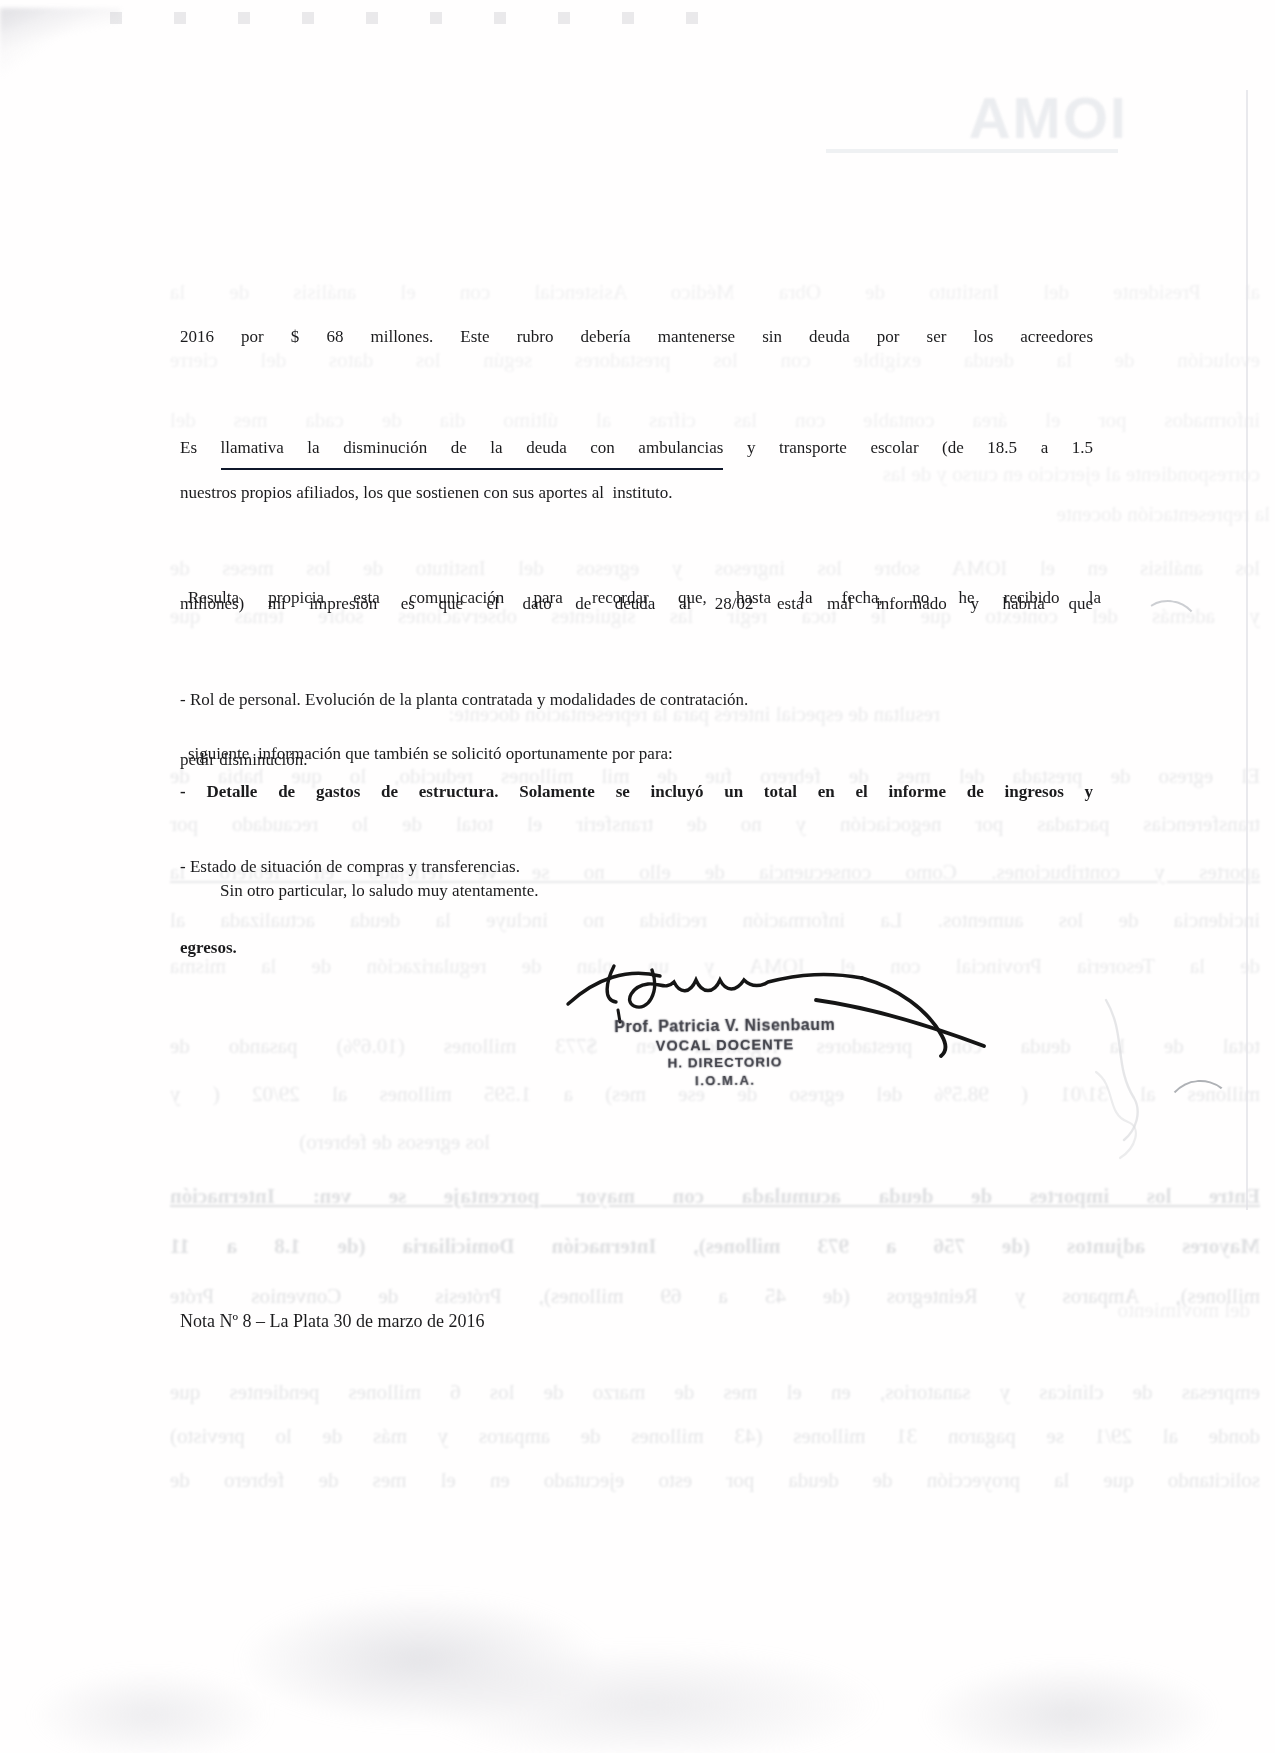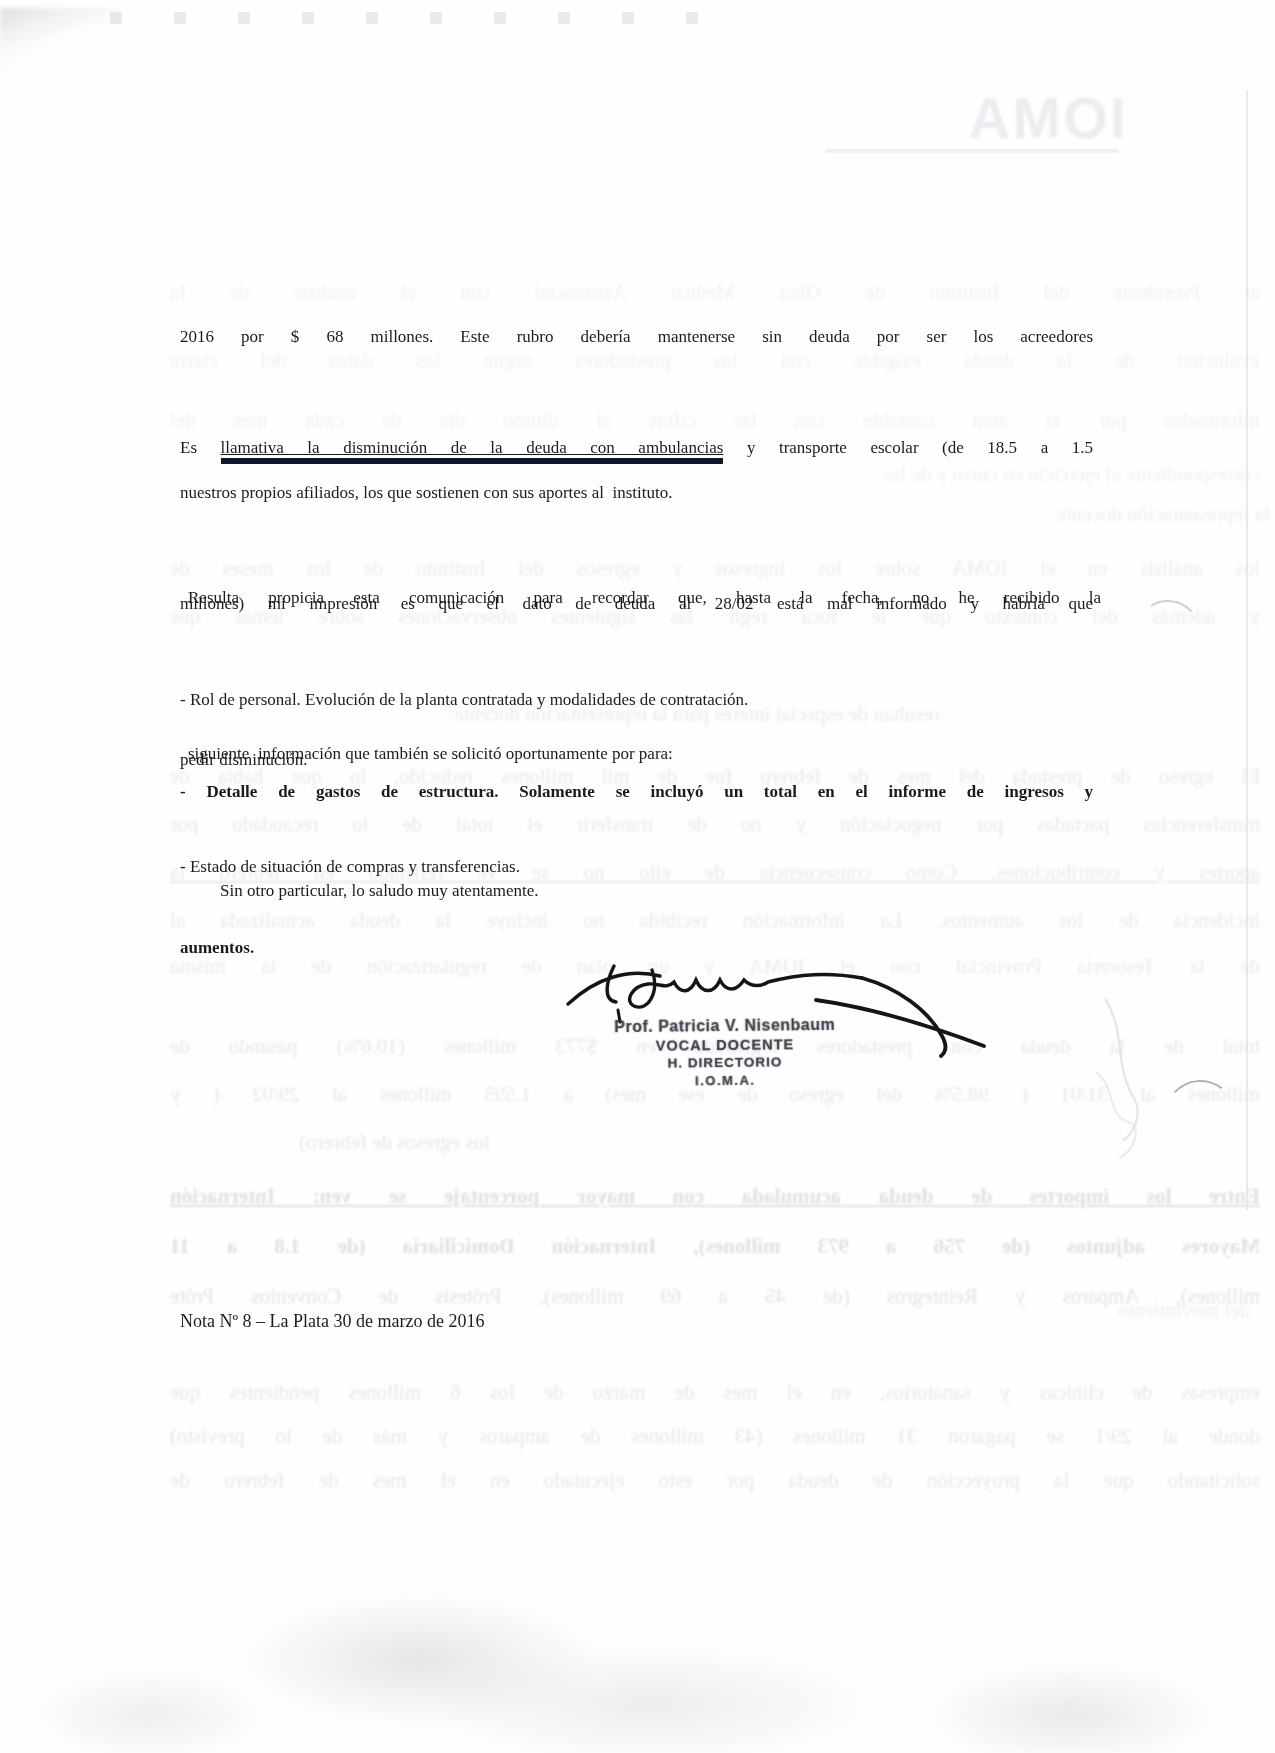--- a/index.html
+++ b/index.html
@@ -7,21 +7,21 @@
     position:relative;width:1275px;height:1753px;background:#fffefe;overflow:hidden;
     font-family:"Liberation Serif", serif;color:#1b1b1d;
   }
   
   .block{position:absolute;left:180px;width:913px;font-size:17px;line-height:52px;white-space:pre-wrap;}
   .jline{text-align:justify;text-align-last:justify;}
   .p1{top:207px;} .p2{top:318px;} .p3{top:468px;margin-left:8px;}
   .item1{top:570px;} .item2{top:662px;font-weight:bold;} .item3{top:737px;}
   .closing{top:865px;text-align:left;padding-left:40px;}
   .footer-note{top:1295px;font-size:18px;}
-  .uline{border-bottom:6px solid #0f172a;padding-bottom:1px;text-decoration:underline;}
+  .uline{border-bottom:2px solid #0f172a;padding-bottom:11px;}
   
   .sig{position:absolute;left:556px;top:944px;width:432px;height:118px;}
   .sig svg{width:100%;height:100%;}
   
   .stamp{
     position:absolute;left:560px;top:1016px;width:330px;text-align:center;
     font-family:"Liberation Sans", sans-serif;font-weight:bold;color:#34353d;
     filter:blur(0.6px);transform:rotate(-0.6deg);opacity:.92;
     text-shadow:0 0 1.6px rgba(45,45,58,.65);
   }
@@ -153,21 +153,21 @@
     <div class="jline">Resulta propicia esta comunicación para recordar que, hasta la fecha, no he recibido la</div>
     <div>siguiente  información que también se solicitó oportunamente por para:</div>
   </div>
 
   <div class="block item1">
     <div>- Rol de personal. Evolución de la planta contratada y modalidades de contratación.</div>
   </div>
 
   <div class="block item2">
     <div class="jline">- Detalle de gastos de estructura. Solamente se incluyó un total en el informe de ingresos y</div>
-    <div>aumentos.</div>
+    <div>egresos.</div>
   </div>
 
   <div class="block item3">
     <div>- Estado de situación de compras y transferencias.</div>
   </div>
 
   <div class="block closing">Sin otro particular, lo saludo muy atentamente.</div>
 
   <div class="sig">
     <svg viewBox="0 0 432 118" xmlns="http://www.w3.org/2000/svg">

